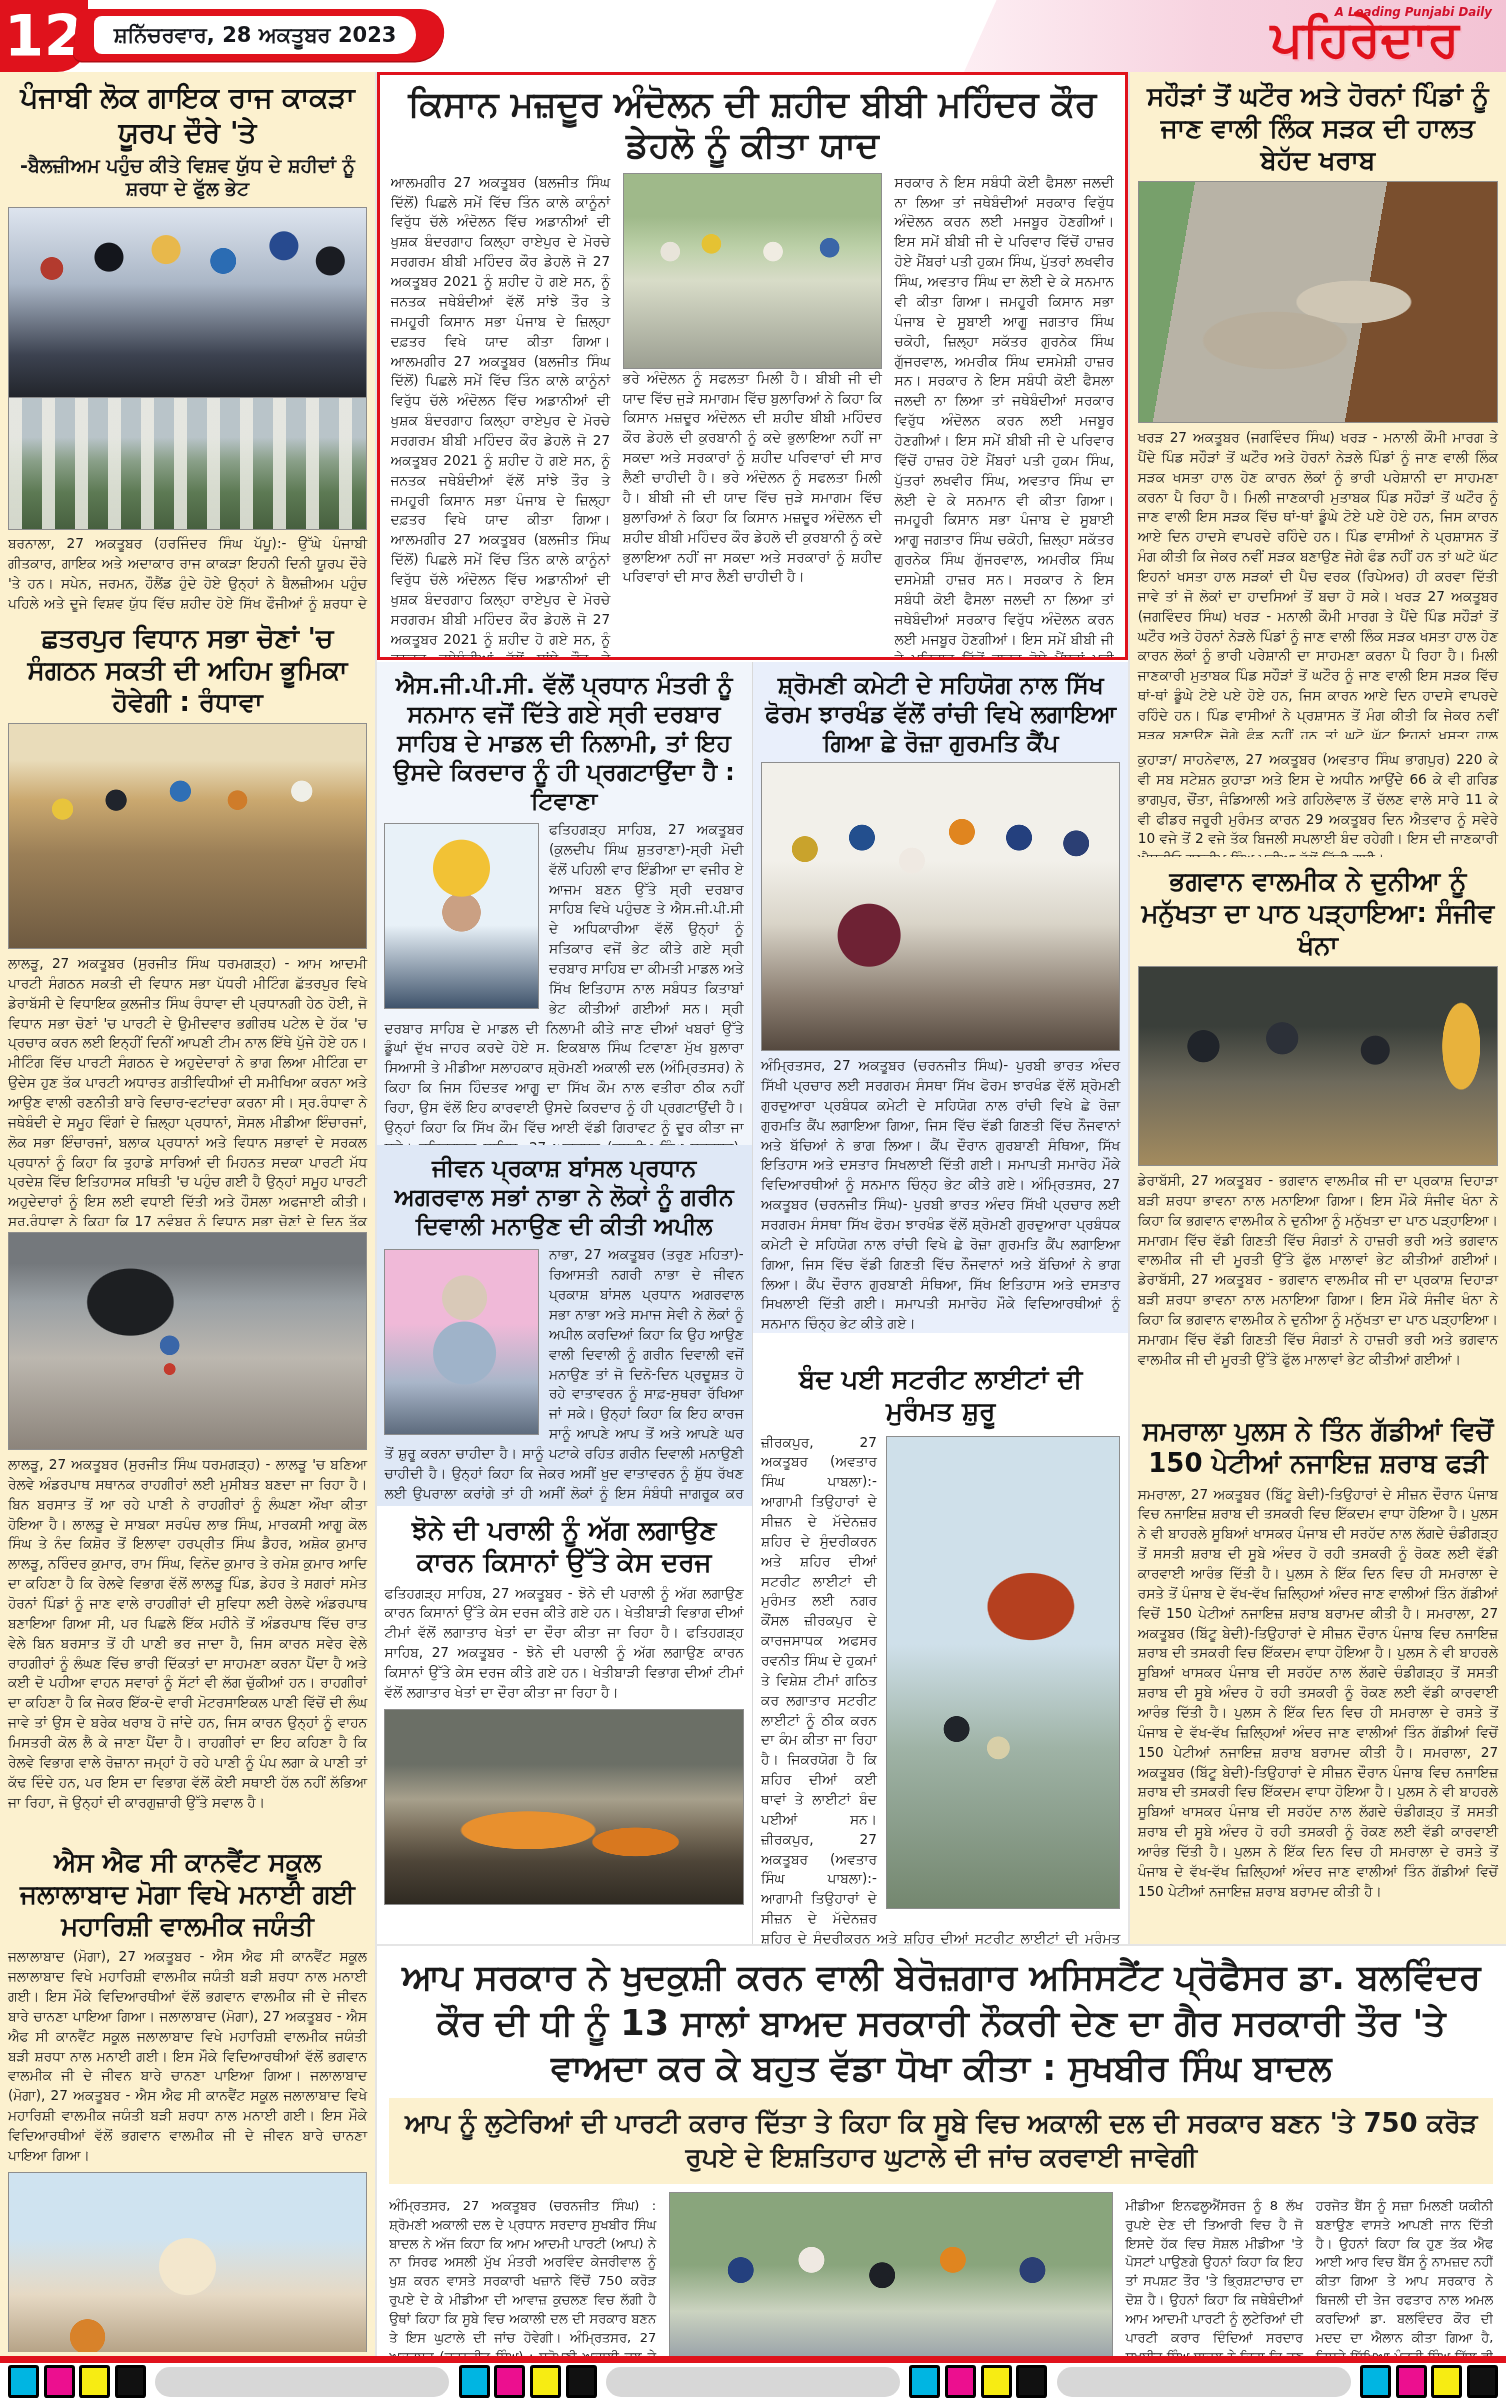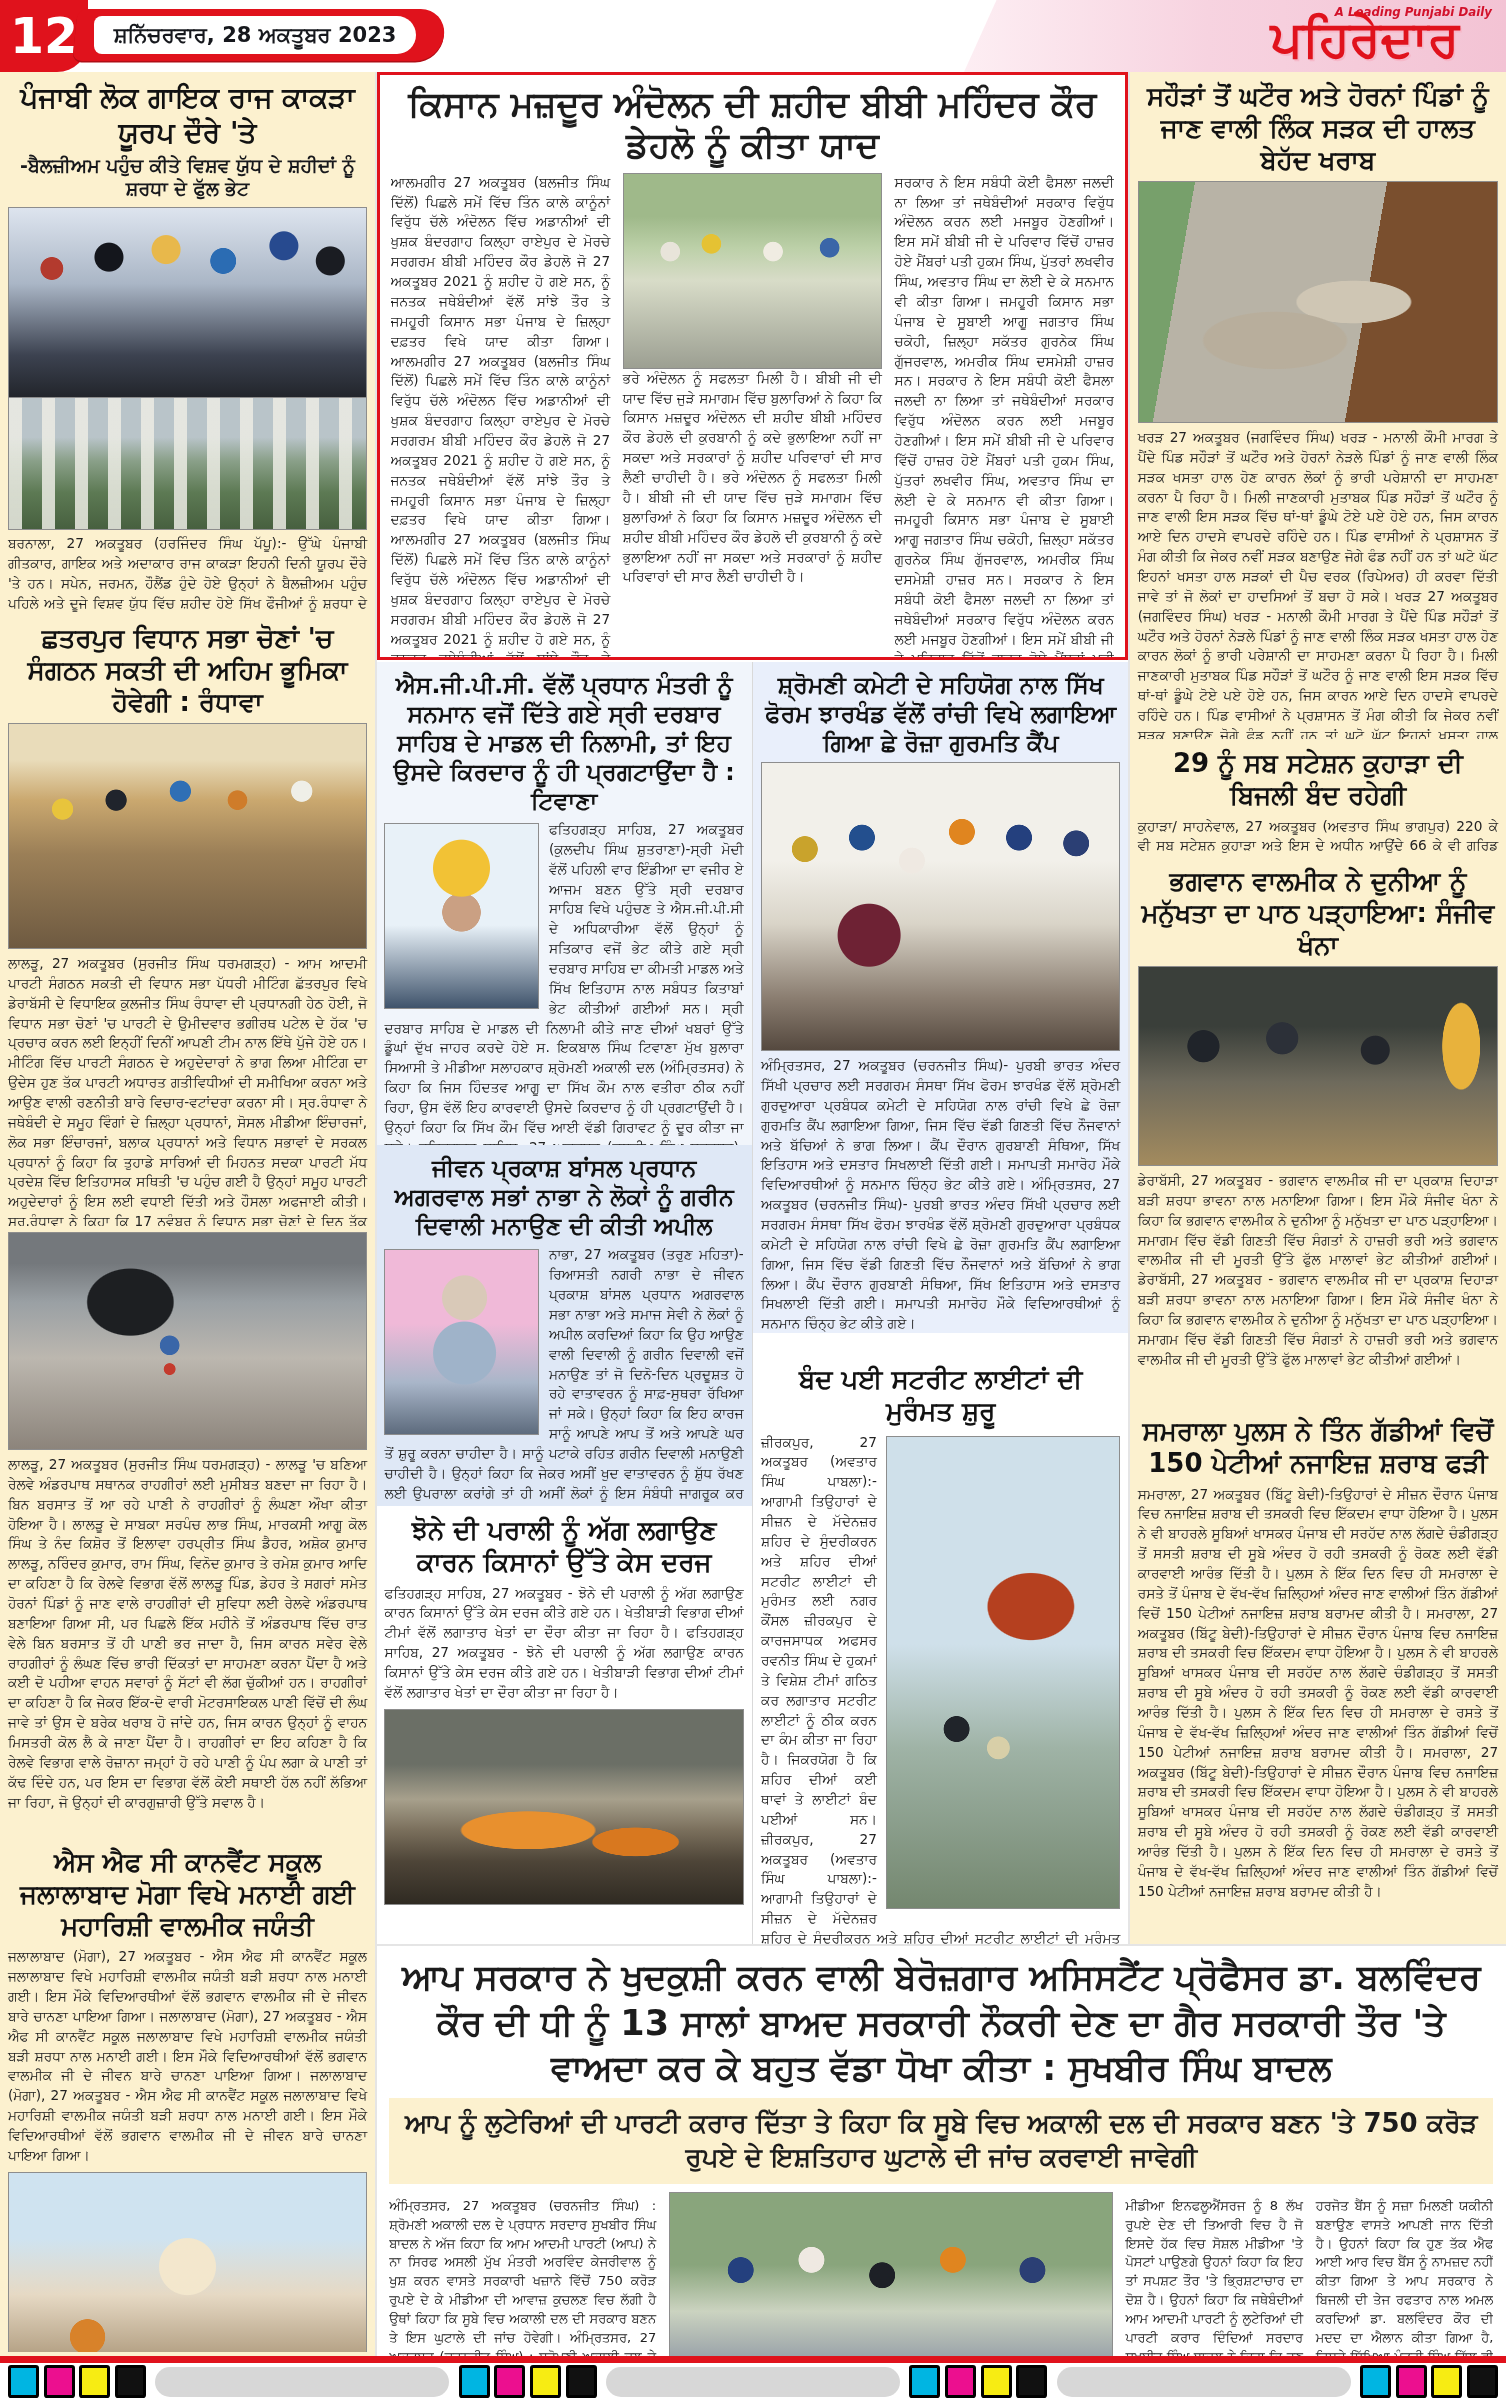--- a/index.html
+++ b/index.html
@@ -3,21 +3,21 @@
 <meta charset="utf-8">
 <style>
   html,body{margin:0;padding:0;background:#ffffff;}
   .page{width:1506px;height:2401px;overflow:hidden;background:#ffffff;
         font-family:"DejaVu Sans","Liberation Sans",sans-serif;color:#1c1c1c;position:relative;}
 
   
   header{height:72px;position:relative;background:#ffffff;}
   .pageno{position:absolute;left:0;top:0;width:88px;height:72px;background:#e0121c;
           border-bottom-right-radius:31px;display:flex;align-items:center;justify-content:center;}
-  .pageno span{color:#ffffff;font-size:49px;font-weight:800;line-height:1;}
+  .pageno span{color:#ffffff;font-size:57px;font-weight:800;line-height:1;}
   .ribbon{position:absolute;left:75px;top:9.4px;width:369px;height:52px;background:#e0121c;
           border-radius:9.4px 26px 26px 9.4px;transform:skewX(-6deg);box-shadow:0 1.6px 0 #b00d15;}
   .date-pill{position:absolute;left:19px;top:7px;width:322px;height:38px;background:#ffffff;
              border-radius:7.9px 19px 19px 7.9px;display:flex;align-items:center;justify-content:center;
              transform:skewX(6deg);}
   .date-pill span{font-size:21px;font-weight:700;color:#16181d;}
   .masthead-block{position:absolute;right:0;top:0;width:542px;height:72px;
                   background:linear-gradient(90deg,#fdeef3 0%,#f7d3e0 45%,#f3c3d4 100%);
                   clip-path:polygon(6% 0,100% 0,100% 100%,0 100%);}
   .tagline{position:absolute;right:14px;top:4.7px;font-size:11.8px;font-weight:700;font-style:italic;color:#d2122b;}
@@ -230,21 +230,20 @@
         <h2 class="hl hl-33">ਸਹੌੜਾਂ ਤੋਂ ਘਟੌਰ ਅਤੇ ਹੋਰਨਾਂ ਪਿੰਡਾਂ ਨੂੰ ਜਾਣ ਵਾਲੀ ਲਿੰਕ ਸੜਕ ਦੀ ਹਾਲਤ ਬੇਹੱਦ ਖਰਾਬ</h2>
         <div class="ph" style="height:242px;background:
           radial-gradient(ellipse 118px 47px at 38% 66%, #b8ae9c 0 60%, transparent 62%),
           radial-gradient(ellipse 94px 35px at 60% 50%, #cfc6b4 0 60%, transparent 62%),
           linear-gradient(100deg, #77a06b 0 14%, #b8b3a6 14% 62%, #7a4f2e 62% 100%),
           linear-gradient(180deg,#9fb394 0 16%,#b8b3a6 40%,#a8a092 100%);"></div>
         <p class="body">ਖਰੜ 27 ਅਕਤੂਬਰ (ਜਗਵਿੰਦਰ ਸਿੰਘ) ਖਰੜ - ਮਨਾਲੀ ਕੌਮੀ ਮਾਰਗ ਤੇ ਪੈਂਦੇ ਪਿੰਡ ਸਹੌੜਾਂ ਤੋਂ ਘਟੌਰ ਅਤੇ ਹੋਰਨਾਂ ਨੇੜਲੇ ਪਿੰਡਾਂ ਨੂੰ ਜਾਣ ਵਾਲੀ ਲਿੰਕ ਸੜਕ ਖਸਤਾ ਹਾਲ ਹੋਣ ਕਾਰਨ ਲੋਕਾਂ ਨੂੰ ਭਾਰੀ ਪਰੇਸ਼ਾਨੀ ਦਾ ਸਾਹਮਣਾ ਕਰਨਾ ਪੈ ਰਿਹਾ ਹੈ। ਮਿਲੀ ਜਾਣਕਾਰੀ ਮੁਤਾਬਕ ਪਿੰਡ ਸਹੌੜਾਂ ਤੋਂ ਘਟੌਰ ਨੂੰ ਜਾਣ ਵਾਲੀ ਇਸ ਸੜਕ ਵਿੱਚ ਥਾਂ-ਥਾਂ ਡੂੰਘੇ ਟੋਏ ਪਏ ਹੋਏ ਹਨ, ਜਿਸ ਕਾਰਨ ਆਏ ਦਿਨ ਹਾਦਸੇ ਵਾਪਰਦੇ ਰਹਿੰਦੇ ਹਨ। ਪਿੰਡ ਵਾਸੀਆਂ ਨੇ ਪ੍ਰਸ਼ਾਸਨ ਤੋਂ ਮੰਗ ਕੀਤੀ ਕਿ ਜੇਕਰ ਨਵੀਂ ਸੜਕ ਬਣਾਉਣ ਜੋਗੇ ਫੰਡ ਨਹੀਂ ਹਨ ਤਾਂ ਘਟੋ ਘੱਟ ਇਹਨਾਂ ਖਸਤਾ ਹਾਲ ਸੜਕਾਂ ਦੀ ਪੈਚ ਵਰਕ (ਰਿਪੇਅਰ) ਹੀ ਕਰਵਾ ਦਿੱਤੀ ਜਾਵੇ ਤਾਂ ਜੋ ਲੋਕਾਂ ਦਾ ਹਾਦਸਿਆਂ ਤੋਂ ਬਚਾ ਹੋ ਸਕੇ। ਖਰੜ 27 ਅਕਤੂਬਰ (ਜਗਵਿੰਦਰ ਸਿੰਘ) ਖਰੜ - ਮਨਾਲੀ ਕੌਮੀ ਮਾਰਗ ਤੇ ਪੈਂਦੇ ਪਿੰਡ ਸਹੌੜਾਂ ਤੋਂ ਘਟੌਰ ਅਤੇ ਹੋਰਨਾਂ ਨੇੜਲੇ ਪਿੰਡਾਂ ਨੂੰ ਜਾਣ ਵਾਲੀ ਲਿੰਕ ਸੜਕ ਖਸਤਾ ਹਾਲ ਹੋਣ ਕਾਰਨ ਲੋਕਾਂ ਨੂੰ ਭਾਰੀ ਪਰੇਸ਼ਾਨੀ ਦਾ ਸਾਹਮਣਾ ਕਰਨਾ ਪੈ ਰਿਹਾ ਹੈ। ਮਿਲੀ ਜਾਣਕਾਰੀ ਮੁਤਾਬਕ ਪਿੰਡ ਸਹੌੜਾਂ ਤੋਂ ਘਟੌਰ ਨੂੰ ਜਾਣ ਵਾਲੀ ਇਸ ਸੜਕ ਵਿੱਚ ਥਾਂ-ਥਾਂ ਡੂੰਘੇ ਟੋਏ ਪਏ ਹੋਏ ਹਨ, ਜਿਸ ਕਾਰਨ ਆਏ ਦਿਨ ਹਾਦਸੇ ਵਾਪਰਦੇ ਰਹਿੰਦੇ ਹਨ। ਪਿੰਡ ਵਾਸੀਆਂ ਨੇ ਪ੍ਰਸ਼ਾਸਨ ਤੋਂ ਮੰਗ ਕੀਤੀ ਕਿ ਜੇਕਰ ਨਵੀਂ ਸੜਕ ਬਣਾਉਣ ਜੋਗੇ ਫੰਡ ਨਹੀਂ ਹਨ ਤਾਂ ਘਟੋ ਘੱਟ ਇਹਨਾਂ ਖਸਤਾ ਹਾਲ ਸੜਕਾਂ ਦੀ ਪੈਚ ਵਰਕ (ਰਿਪੇਅਰ) ਹੀ ਕਰਵਾ ਦਿੱਤੀ ਜਾਵੇ ਤਾਂ ਜੋ ਲੋਕਾਂ ਦਾ ਹਾਦਸਿਆਂ ਤੋਂ ਬਚਾ ਹੋ ਸਕੇ।</p>
       </article>
 
       <article class="r2">
-        <h2 class="hl hl-33">29 ਨੂੰ ਸਬ ਸਟੇਸ਼ਨ ਕੁਹਾੜਾ ਦੀ ਬਿਜਲੀ ਬੰਦ ਰਹੇਗੀ</h2>
         <p class="body">ਕੁਹਾੜਾ/ ਸਾਹਨੇਵਾਲ, 27 ਅਕਤੂਬਰ (ਅਵਤਾਰ ਸਿੰਘ ਭਾਗਪੁਰ) 220 ਕੇ ਵੀ ਸਬ ਸਟੇਸ਼ਨ ਕੁਹਾੜਾ ਅਤੇ ਇਸ ਦੇ ਅਧੀਨ ਆਉਂਦੇ 66 ਕੇ ਵੀ ਗਰਿਡ ਭਾਗਪੁਰ, ਚੌਂਤਾ, ਜੰਡਿਆਲੀ ਅਤੇ ਗਹਿਲੇਵਾਲ ਤੋਂ ਚੱਲਣ ਵਾਲੇ ਸਾਰੇ 11 ਕੇ ਵੀ ਫੀਡਰ ਜਰੂਰੀ ਮੁਰੰਮਤ ਕਾਰਨ 29 ਅਕਤੂਬਰ ਦਿਨ ਐਤਵਾਰ ਨੂੰ ਸਵੇਰੇ 10 ਵਜੇ ਤੋਂ 2 ਵਜੇ ਤੱਕ ਬਿਜਲੀ ਸਪਲਾਈ ਬੰਦ ਰਹੇਗੀ। ਇਸ ਦੀ ਜਾਣਕਾਰੀ ਐਸਡੀਓ ਗੁਣਦੀਪ ਸਿੰਘ ਮੜੀਆ ਵੱਲੋਂ ਦਿੱਤੀ ਗਈ।</p>
       </article>
 
       <article class="r3">
         <h2 class="hl hl-33">ਭਗਵਾਨ ਵਾਲਮੀਕ ਨੇ ਦੁਨੀਆ ਨੂੰ ਮਨੁੱਖਤਾ ਦਾ ਪਾਠ ਪੜ੍ਹਾਇਆ: ਸੰਜੀਵ ਖੰਨਾ</h2>
         <div class="ph" style="height:200px;background:
           radial-gradient(circle at 18% 40%, #20242a 0 15.7px, transparent 16.5px),
           radial-gradient(circle at 40% 36%, #2c3038 0 15.7px, transparent 16.5px),
           radial-gradient(circle at 66% 42%, #23262c 0 14px, transparent 15px),
           radial-gradient(ellipse 31px 71px at 90% 40%, #e8b23c 0 60%, transparent 62%),

